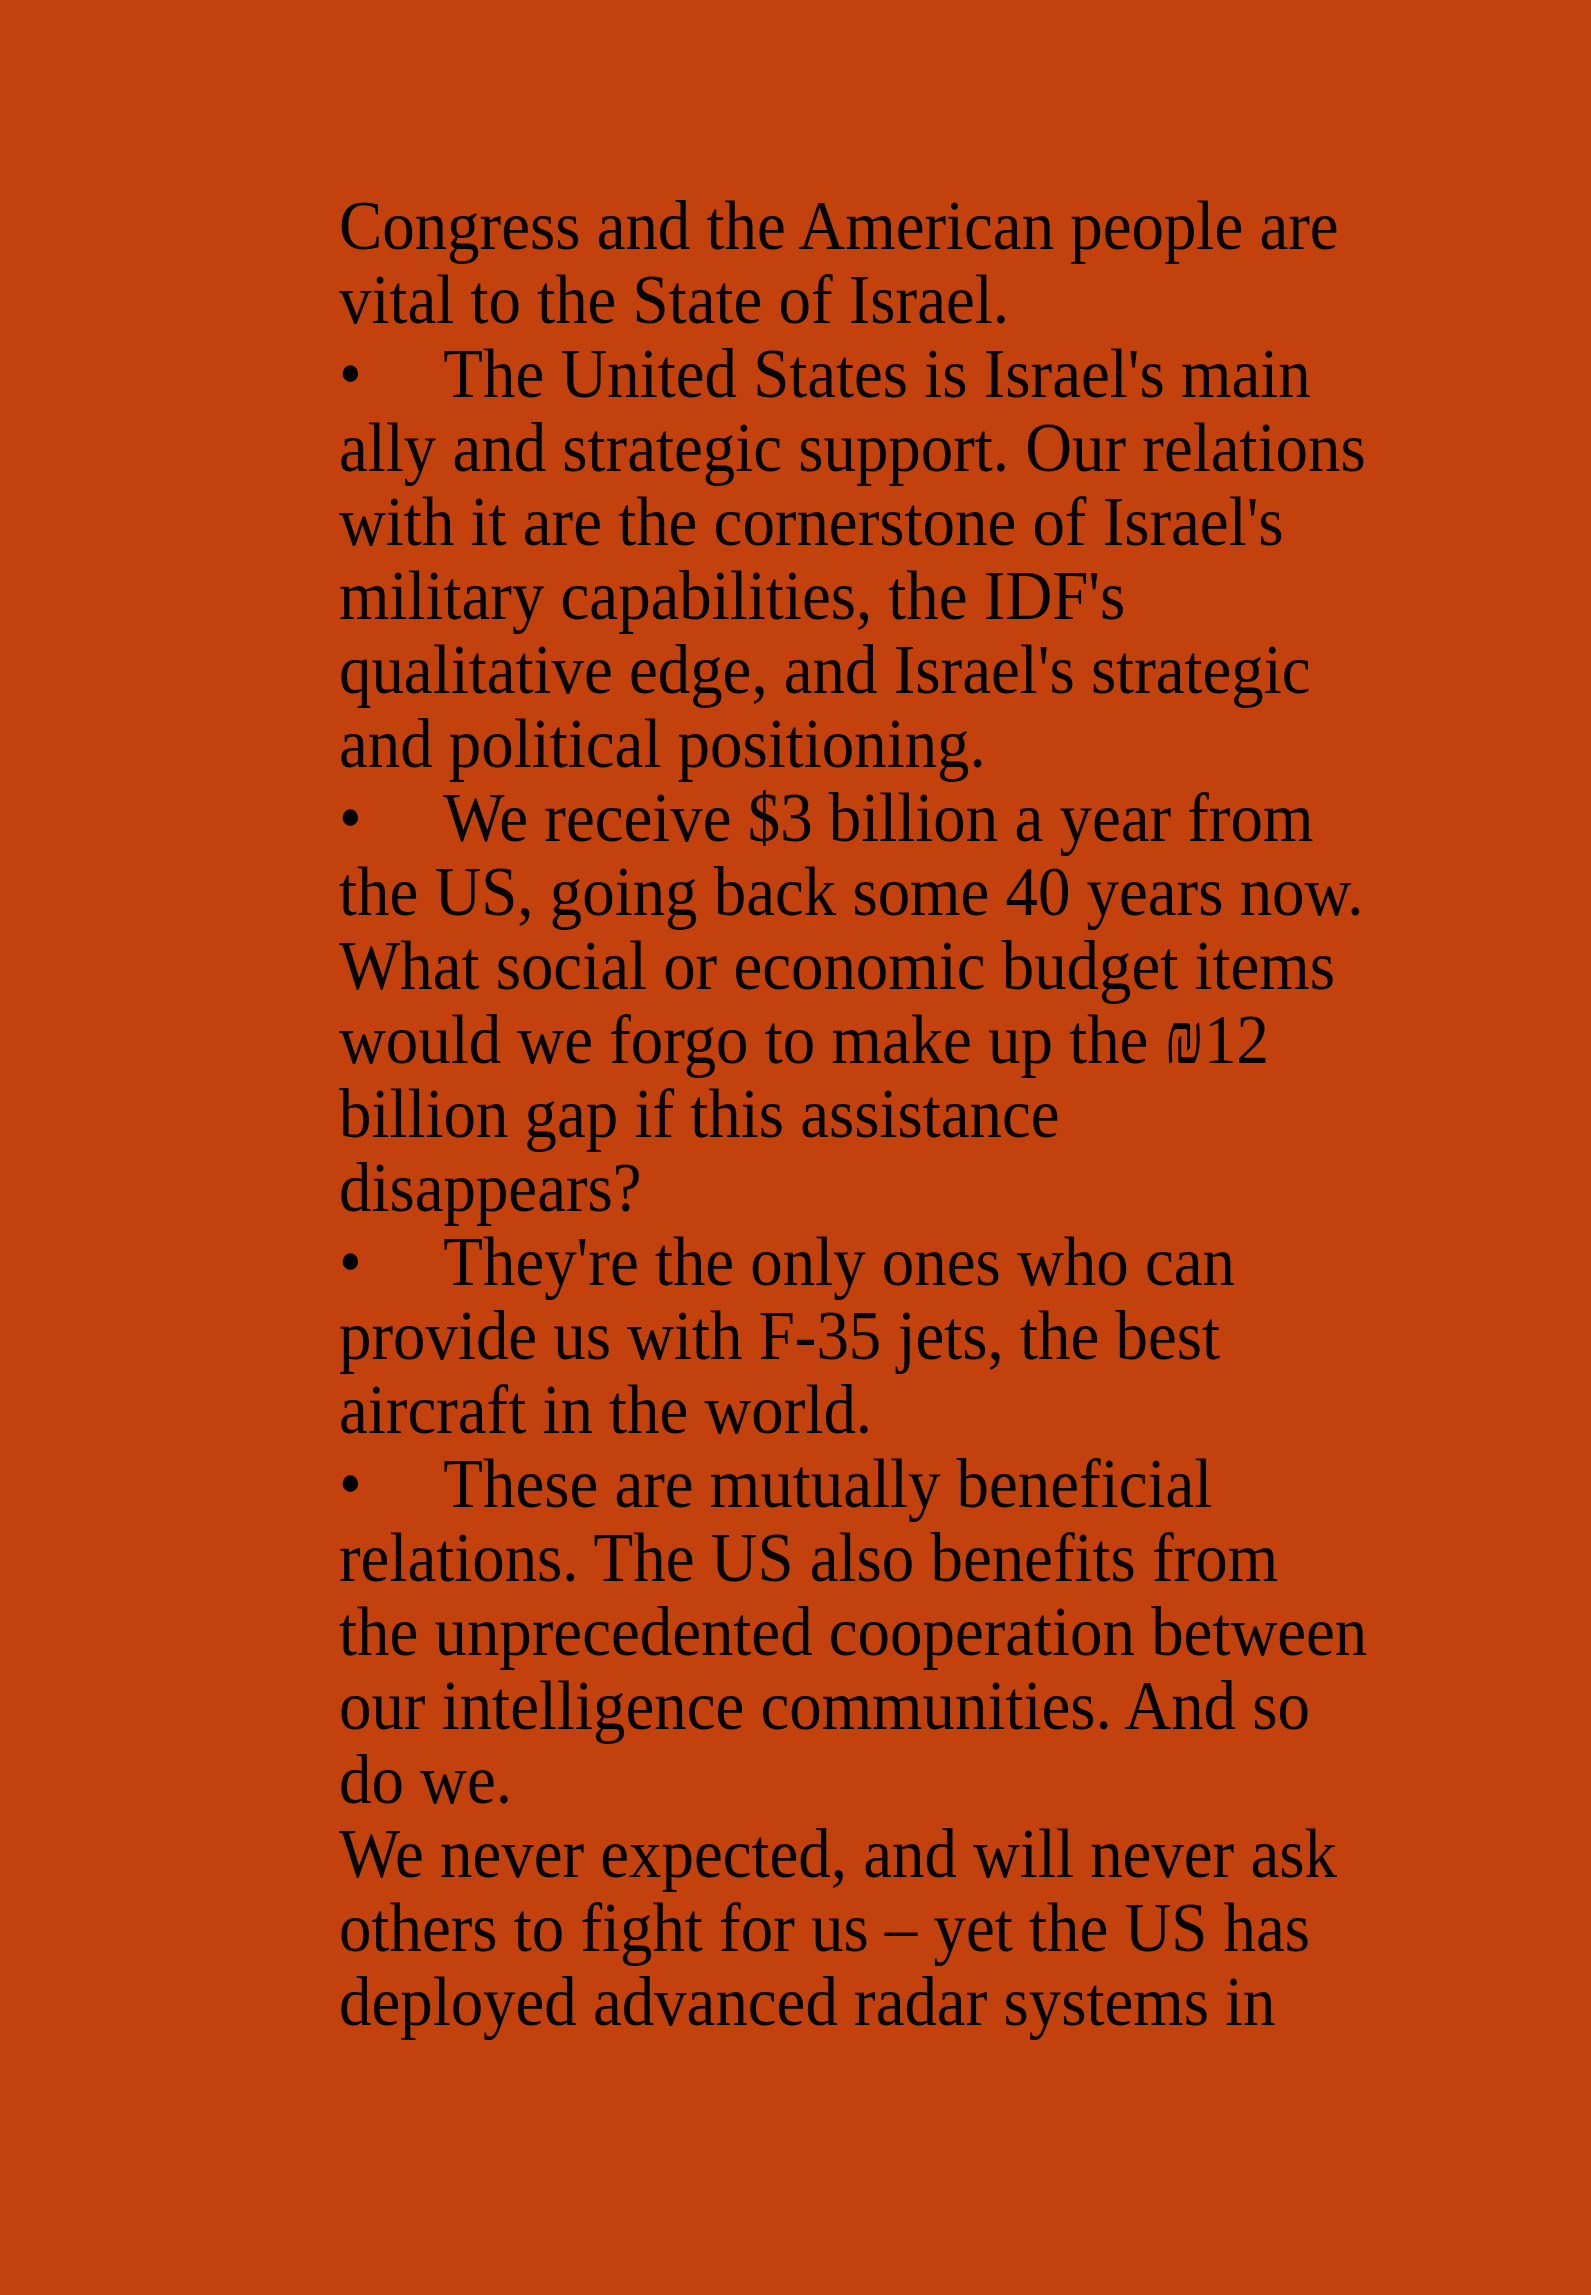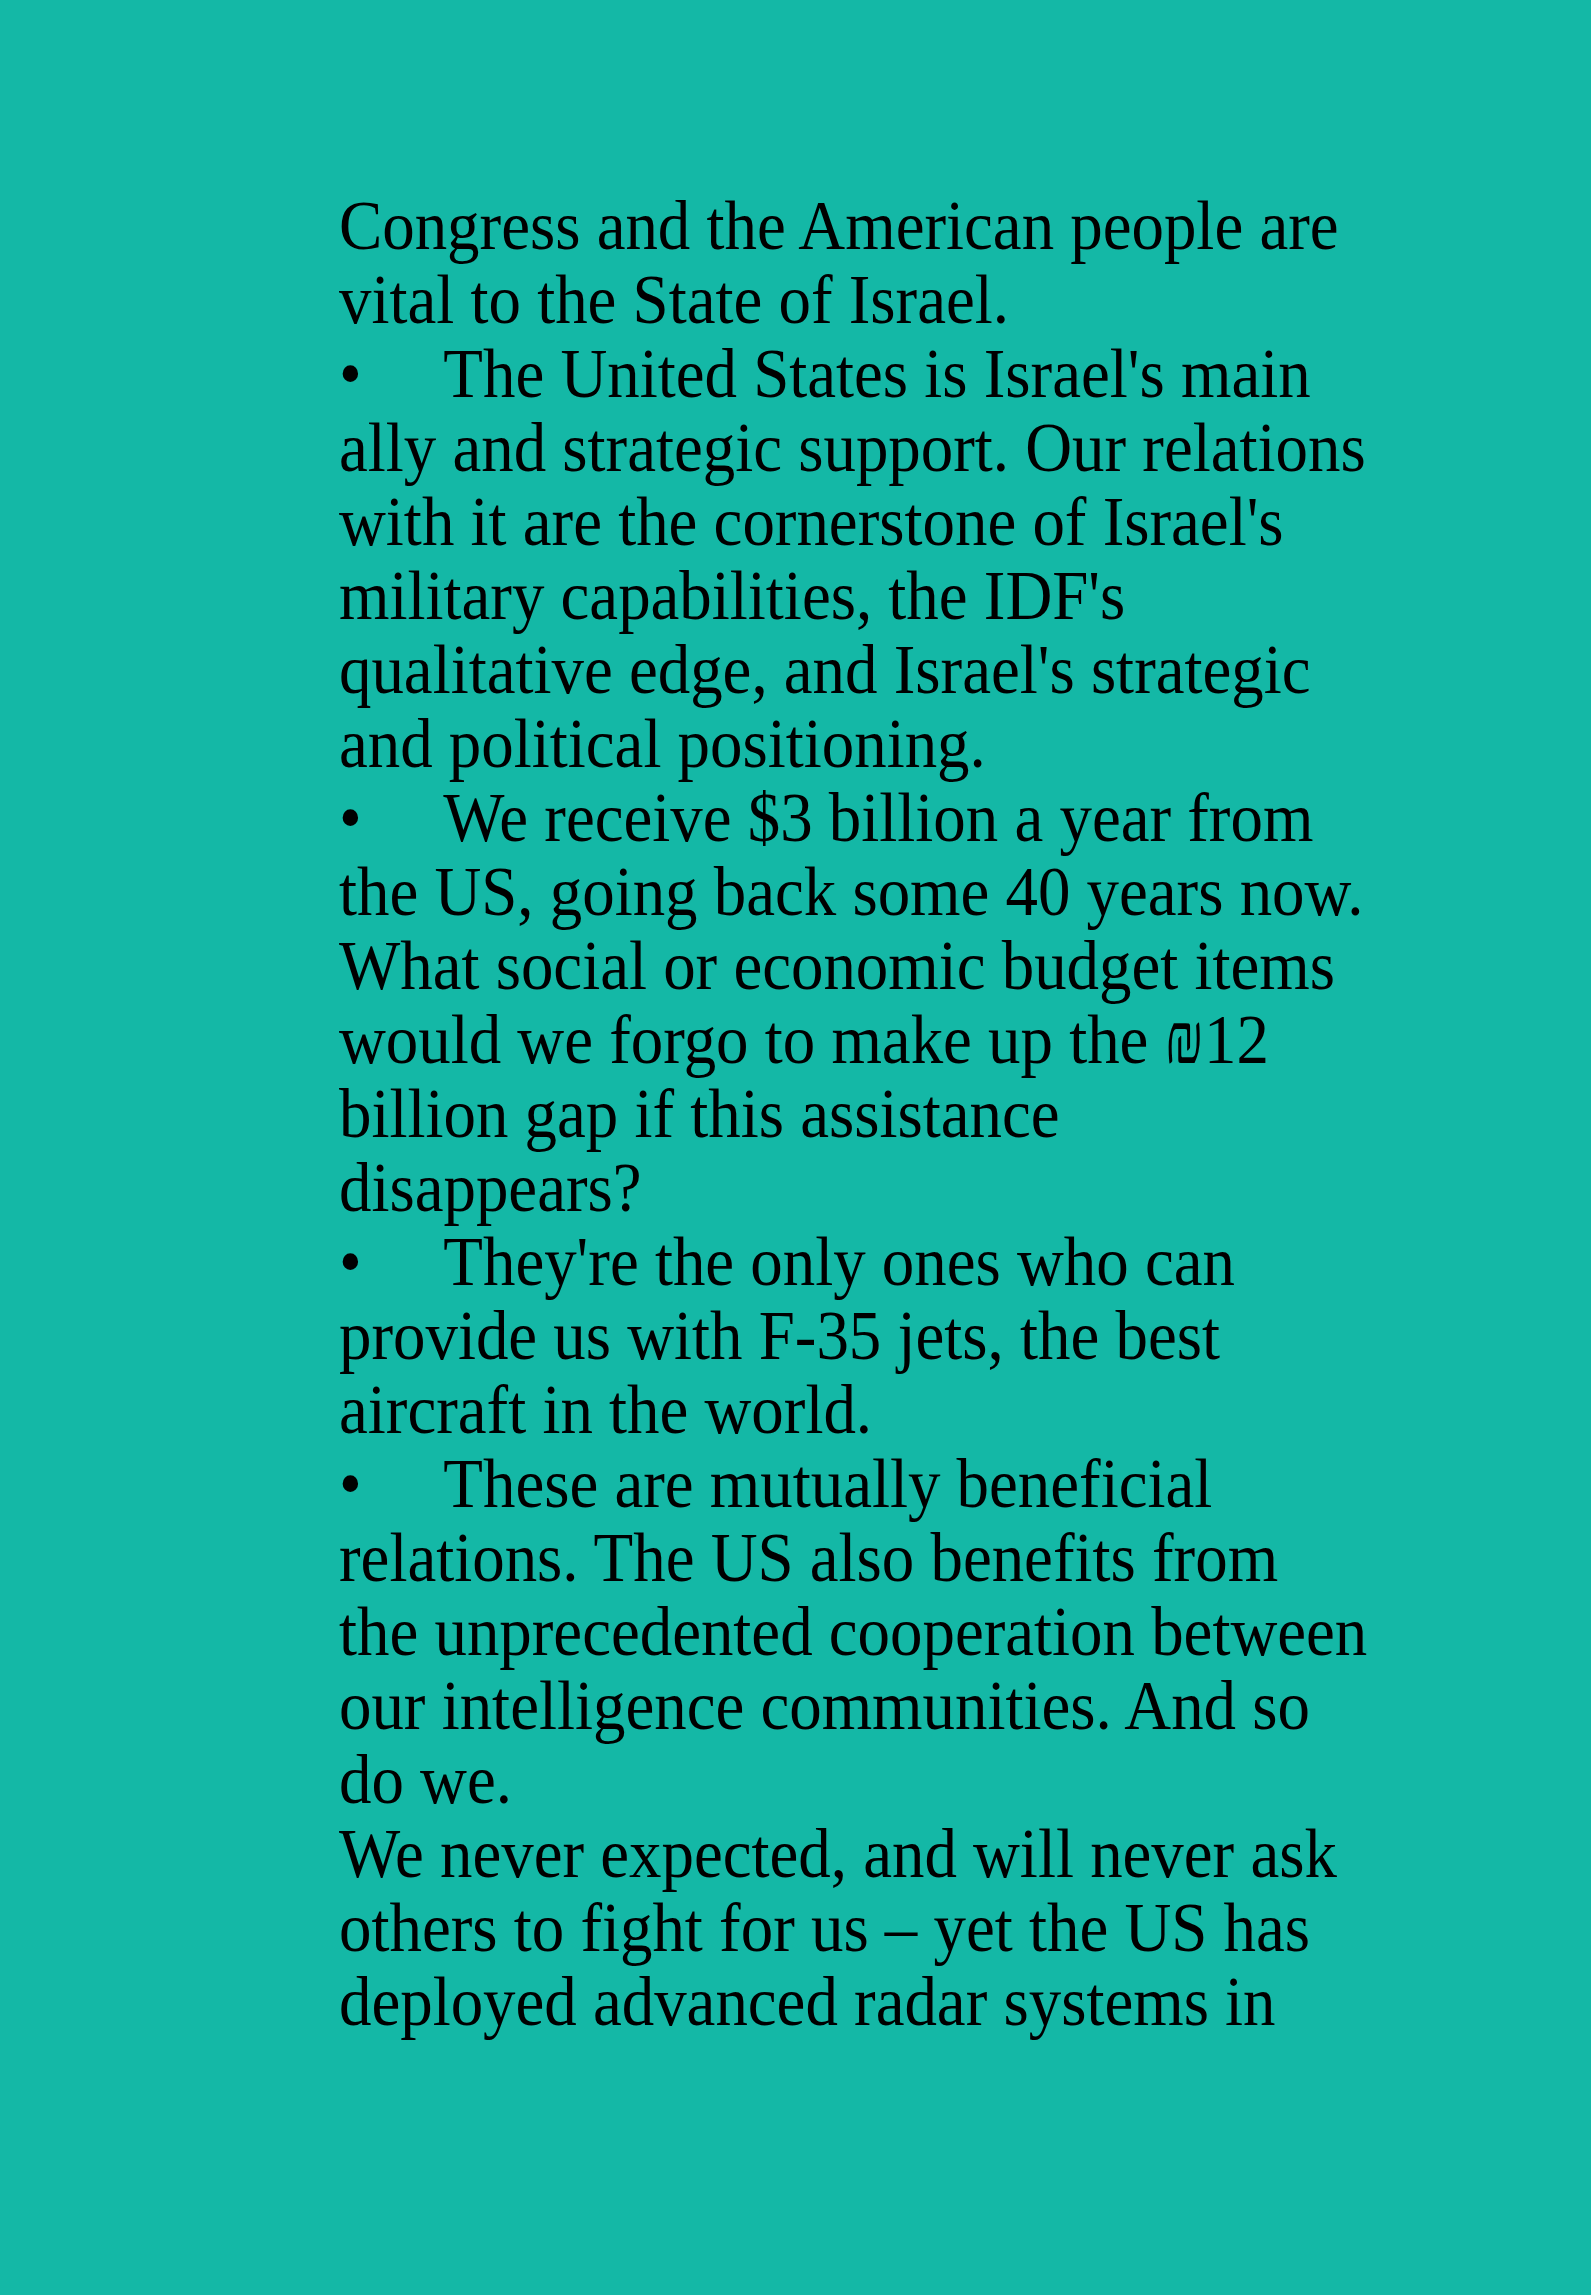--- a/index.html
+++ b/index.html
@@ -4,21 +4,21 @@
 <style>
   html, body {
     margin: 0;
     padding: 0;
     background: #ffffff;
   }
   .page {
     position: relative;
     width: 1592px;
     height: 2295px;
-    background: #14b8a6;
+    background: #c2410c;
     overflow: hidden;
     font-family: "Liberation Serif", "DejaVu Serif", serif;
     color: #000000;
   }
   .text-block {
     position: absolute;
     left: 339px;
     top: 189px;
   }
   .line {

